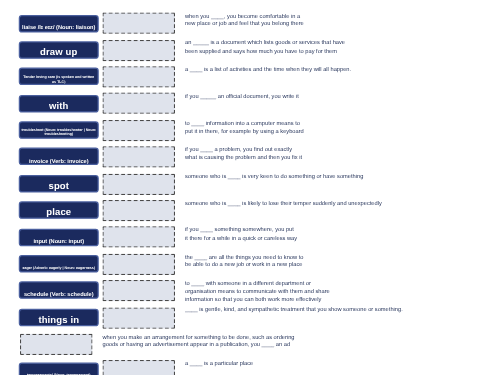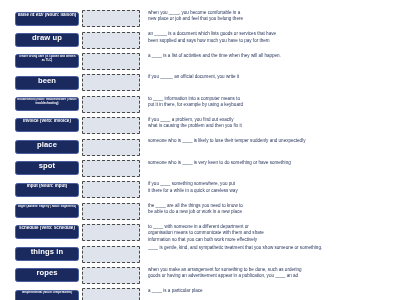--- a/index.html
+++ b/index.html
@@ -31,21 +31,21 @@
     height: 19px;
   }
   .tile {
     width: 64px;
     height: 14px;
     background: #1b2a5e;
     border: 1.1px solid #4a5f9e;
     border-radius: 2.5px;
     color: #ffffff;
     display: flex;
-    align-items: flex-start;
+    align-items: flex-end;
     justify-content: center;
     text-align: center;
     line-height: 1.03;
     padding: 0 1px;
     overflow: hidden;
     cursor: grab;
   }
   .tile span { display: block; width: 100%; }
   .tile.big span  { font-size: 7.6px; font-weight: 700; letter-spacing: .1px; }
   .tile.mid span  { font-size: 4.5px; font-weight: 700; letter-spacing: 0; }
@@ -122,21 +122,21 @@
         <div class="slot-cell">
           <div class="slot"></div>
         </div>
         <div class="clue-cell">
           <div class="clue">a ____ is a list of activities and the time when they will all happen.</div>
         </div>
       </div>
       <div class="row">
         <div class="tile-cell">
           <div class="tile big">
-            <span>been</span>
+            <span>with</span>
           </div>
         </div>
         <div class="slot-cell">
           <div class="slot"></div>
         </div>
         <div class="clue-cell">
           <div class="clue">if you _____ an official document, you write it</div>
         </div>
       </div>
       <div class="row">
@@ -163,41 +163,41 @@
           <div class="slot"></div>
         </div>
         <div class="clue-cell">
           <div class="clue">if you ____ a problem, you find out exactly
 what is causing the problem and then you fix it</div>
         </div>
       </div>
       <div class="row">
         <div class="tile-cell">
           <div class="tile big">
+            <span>spot</span>
+          </div>
+        </div>
+        <div class="slot-cell">
+          <div class="slot"></div>
+        </div>
+        <div class="clue-cell">
+          <div class="clue">someone who is ____ is very keen to do something or have something</div>
+        </div>
+      </div>
+      <div class="row">
+        <div class="tile-cell">
+          <div class="tile big">
             <span>place</span>
           </div>
         </div>
         <div class="slot-cell">
           <div class="slot"></div>
         </div>
         <div class="clue-cell">
           <div class="clue">someone who is ____ is likely to lose their temper suddenly and unexpectedly</div>
-        </div>
-      </div>
-      <div class="row">
-        <div class="tile-cell">
-          <div class="tile big">
-            <span>spot</span>
-          </div>
-        </div>
-        <div class="slot-cell">
-          <div class="slot"></div>
-        </div>
-        <div class="clue-cell">
-          <div class="clue">someone who is ____ is very keen to do something or have something</div>
         </div>
       </div>
       <div class="row">
         <div class="tile-cell">
           <div class="tile mid">
             <span>input (Noun: input)</span>
           </div>
         </div>
         <div class="slot-cell">
           <div class="slot"></div>
@@ -243,25 +243,20 @@
           </div>
         </div>
         <div class="slot-cell">
           <div class="slot"></div>
         </div>
         <div class="clue-cell">
           <div class="clue">____ is gentle, kind, and sympathetic treatment that you show someone or something.</div>
         </div>
       </div>
       <div class="row">
-        <div class="tile-cell">
-          <div class="tile big">
-            <span>ropes</span>
-          </div>
-        </div>
         <div class="slot-cell">
           <div class="slot"></div>
         </div>
         <div class="clue-cell">
           <div class="clue">when you make an arrangement for something to be done, such as ordering
 goods or having an advertisement appear in a publication, you ____ an ad</div>
         </div>
       </div>
       <div class="row">
         <div class="tile-cell">

